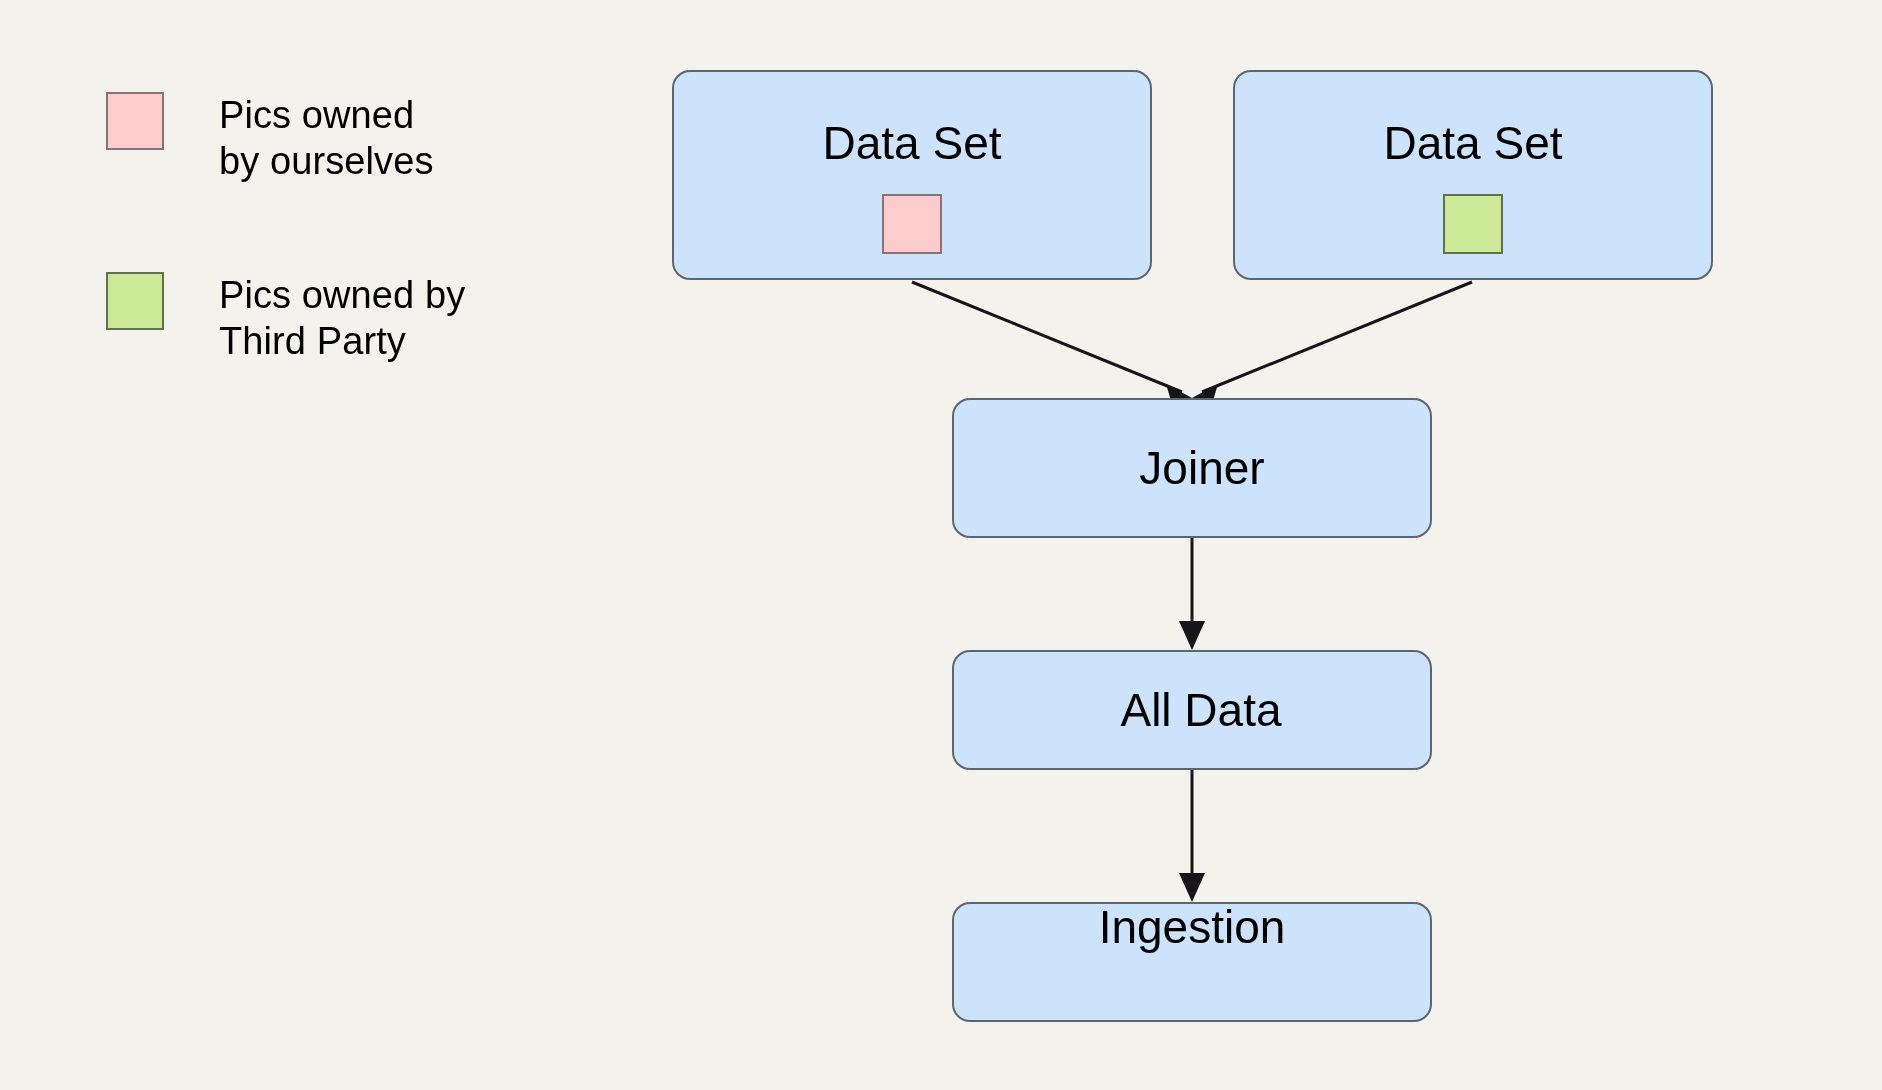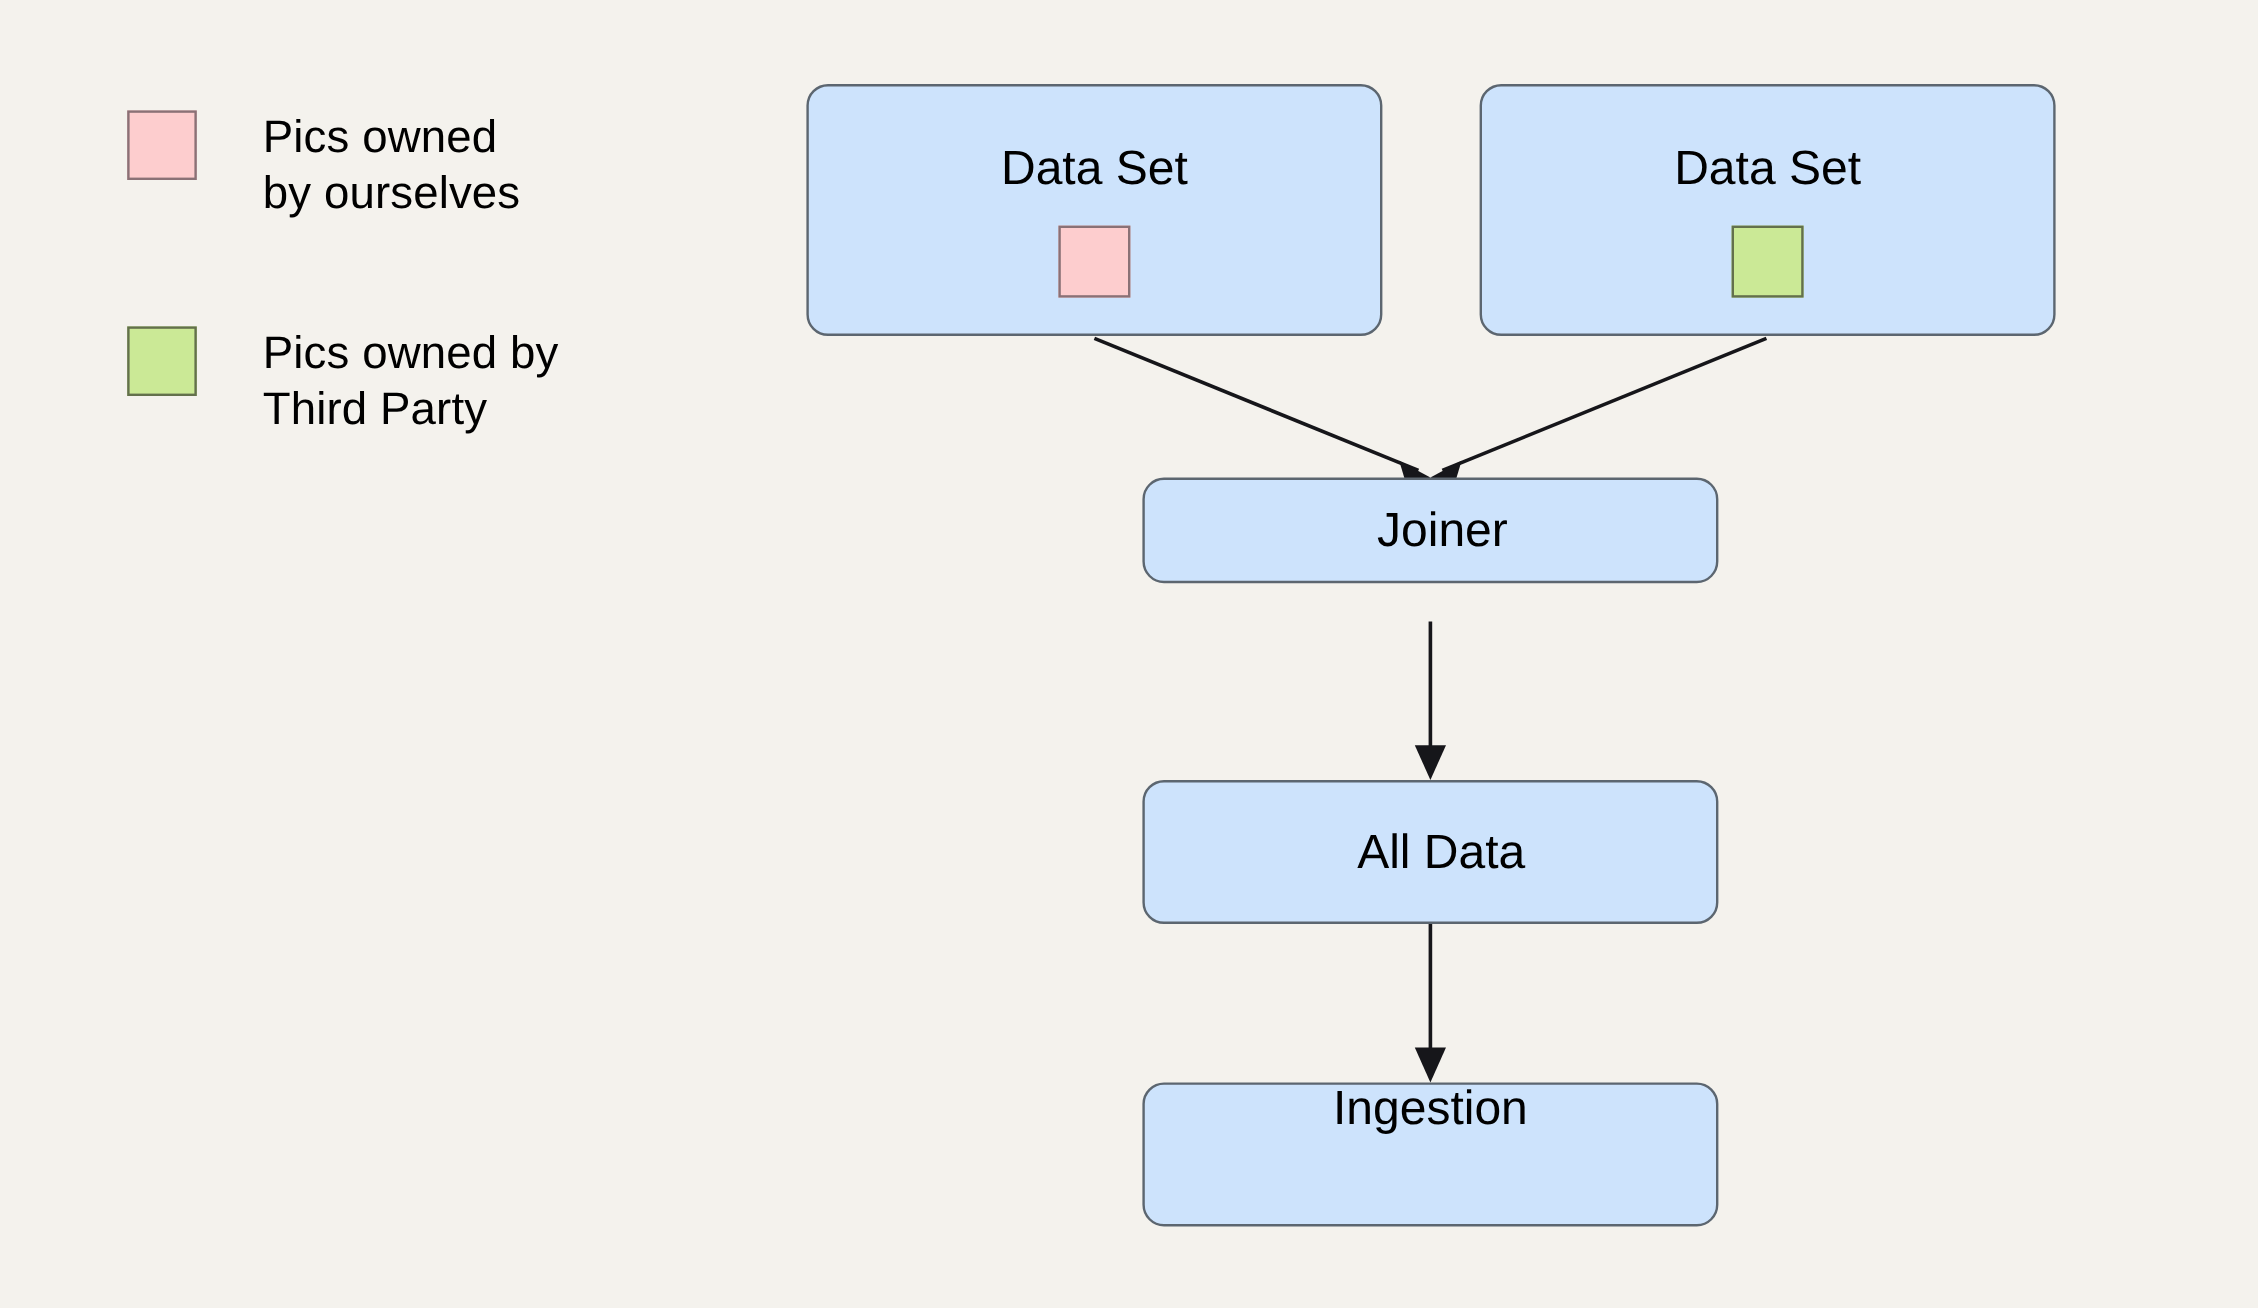--- a/index.html
+++ b/index.html
@@ -52,21 +52,21 @@
     box-sizing: border-box;
     background: #cde3fc;
     border: 2.5px solid #5c6670;
     border-radius: 18px;
     display: flex;
     flex-direction: column;
     align-items: center;
     color: #000000;
   }
   .node-label {
-    font-size: 40px;
+    font-size: 46px;
     line-height: 1;
     color: #000;
     white-space: nowrap;
   }
   .node-swatch {
     width: 60px;
     height: 60px;
     box-sizing: border-box;
   }
 
@@ -79,21 +79,21 @@
     left: 1233px; top: 70px; width: 480px; height: 210px;
     justify-content: flex-start;
   }
   #node-dataset-left  .node-label,
   #node-dataset-right .node-label { margin-top: 48px; }
   #node-dataset-left  .node-swatch,
   #node-dataset-right .node-swatch { margin-top: 28px; }
 
   
   #node-joiner {
-    left: 952px; top: 398px; width: 480px; height: 88px;
+    left: 952px; top: 398px; width: 480px; height: 140px;
     justify-content: center;
     padding-left: 20px;
   }
   #node-all-data {
     left: 952px; top: 650px; width: 480px; height: 120px;
     justify-content: center;
     padding-left: 18px;
   }
   #node-ingestion {
     left: 952px; top: 902px; width: 480px; height: 120px;

